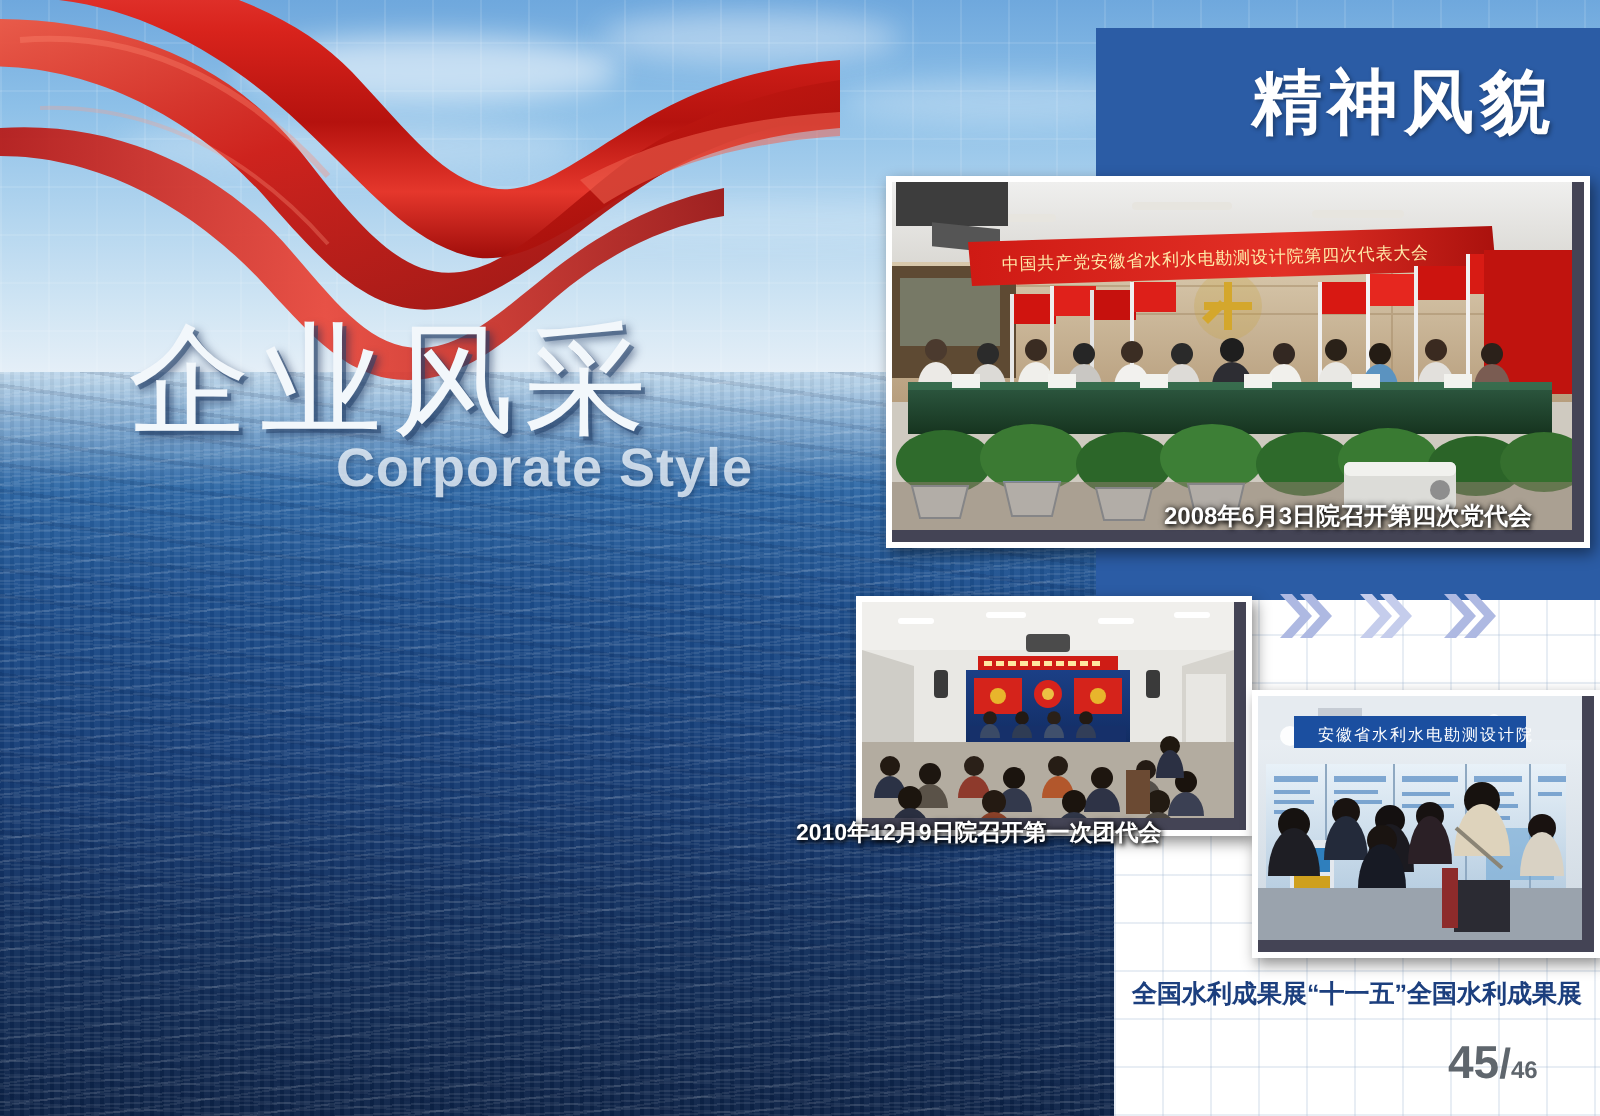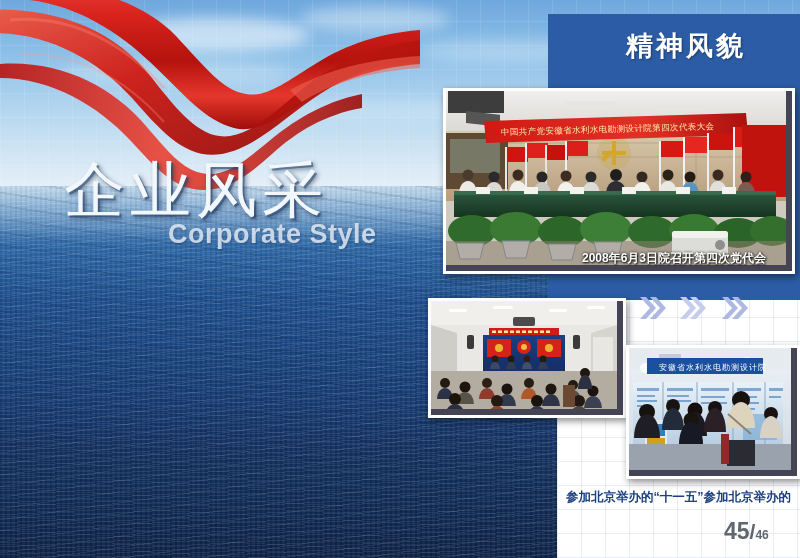--- a/index.html
+++ b/index.html
@@ -89,21 +89,21 @@
     position:absolute;left:548px;top:14px;width:252px;height:400px;
     background:#2b5ca5;
   }
   .panel-lower{
     position:absolute;left:548px;top:300px;width:252px;height:116px;
     background:#2b5ca5;
   }
   .panel-title{
     position:absolute;left:626px;top:28px;
     font-family:"DejaVu Serif","Liberation Serif",serif;
-    font-size:27px;font-weight:bold;letter-spacing:3px;
+    font-size:35px;font-weight:bold;letter-spacing:3px;
     color:#ffffff;
     text-shadow:1px 1px 2px rgba(0,0,0,.35);
     white-space:nowrap;
   }
 
   
   .white-area{
     position:absolute;left:557px;top:300px;width:243px;height:258px;
     background:#ffffff;
     background-image:
@@ -534,20 +534,21 @@
           </g>
       </g>
 
       <g transform="translate(154,72)">
           <circle r="5" fill="#1f1810"></circle>
           <path d="M-7,16 a7,14 0 0 1 14,0 z" fill="#2b3043"></path>
         </g>
       <rect x="132" y="84" width="12" height="22" fill="#6b4a33"></rect>
     </svg>
   </div>
+  <div class="cap cap-2">2010年12月9日院召开第一次团代会</div>
 
   <div class="photo photo-3">
     <svg width="162" height="122" viewBox="0 0 162 122" preserveAspectRatio="none">
       <defs>
         <linearGradient id="ex1" x1="0" y1="0" x2="0" y2="1">
           <stop offset="0%" stop-color="#eef2f6"></stop>
             <stop offset="100%" stop-color="#cdd8e2"></stop>
         </linearGradient>
         <linearGradient id="board" x1="0" y1="0" x2="0" y2="1">
           <stop offset="0%" stop-color="#e8f1f8"></stop>
@@ -627,19 +628,19 @@
           <path d="M-13,14 L10,34" stroke="#8b8576" stroke-width="2" fill="none"></path>
         </g>
         <g transform="translate(142,66)">
             <circle r="7" fill="#191210"></circle>
             <path d="M-11,24 a11,22 0 0 1 22,0 z" fill="#d9d2c4"></path>
           </g>
       </g>
       <rect x="92" y="86" width="8" height="30" fill="#8d2b2b"></rect>
     </svg>
   </div>
-  <div class="cap cap-3">参加北京举办的“十一五”参加北京举办的</div>
+  <div class="cap cap-3">全国水利成果展“十一五”全国水利成果展</div>
 
   <div class="pageno">
     <span class="cur">45</span><span class="sep">/</span><span class="tot">46</span>
   </div>
 
 </div>
 
 </body></html>

